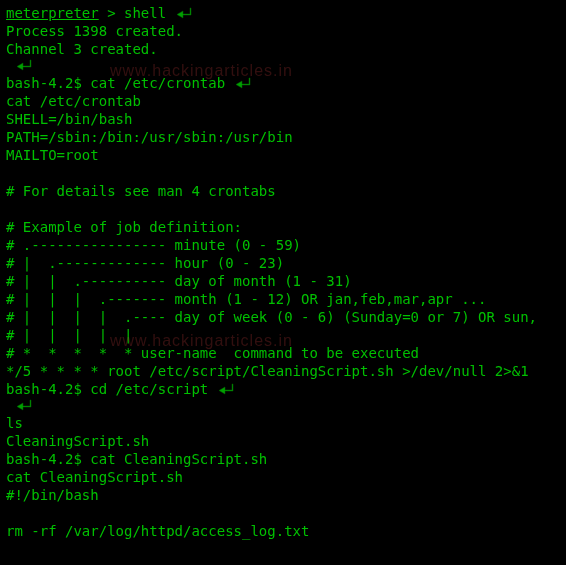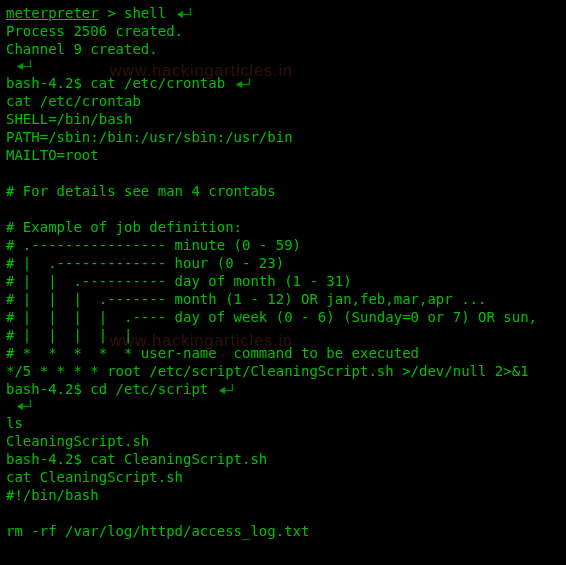--- a/index.html
+++ b/index.html
@@ -36,21 +36,21 @@
   .wm2 { top: 332px; left: 110px; }
 </style>
 </head>
 <body>
 
 <div class="watermark wm1">www.hackingarticles.in</div>
 <div class="watermark wm2">www.hackingarticles.in</div>
 
 <div class="term" id="terminal"><div class="line"><span><span class="u">meterpreter</span><span> &gt; shell</span></span><span class="arrow"><svg width="18" height="16" viewBox="0 0 18 16">
           <path d="M14 2 L14 8 L7 8 L7 5 L1 8.5 L7 12 L7 9 L15 9 L15 2 Z" fill="#00a000" stroke="#006000" stroke-width="0.5"></path>
-        </svg></span></div><div class="line"><span><span>Process 2506 created.</span></span></div><div class="line"><span><span>Channel 9 created.</span></span></div><div class="line"><span class="arrow"><svg width="18" height="16" viewBox="0 0 18 16">
+        </svg></span></div><div class="line"><span><span>Process 1398 created.</span></span></div><div class="line"><span><span>Channel 3 created.</span></span></div><div class="line"><span class="arrow"><svg width="18" height="16" viewBox="0 0 18 16">
           <path d="M14 2 L14 8 L7 8 L7 5 L1 8.5 L7 12 L7 9 L15 9 L15 2 Z" fill="#00a000" stroke="#006000" stroke-width="0.5"></path>
         </svg></span></div><div class="line"><span><span>bash-4.2$ cat /etc/crontab</span></span><span class="arrow"><svg width="18" height="16" viewBox="0 0 18 16">
           <path d="M14 2 L14 8 L7 8 L7 5 L1 8.5 L7 12 L7 9 L15 9 L15 2 Z" fill="#00a000" stroke="#006000" stroke-width="0.5"></path>
         </svg></span></div><div class="line"><span><span>cat /etc/crontab</span></span></div><div class="line"><span><span>SHELL=/bin/bash</span></span></div><div class="line"><span><span>PATH=/sbin:/bin:/usr/sbin:/usr/bin</span></span></div><div class="line"><span><span>MAILTO=root</span></span></div><div class="line">&nbsp;</div><div class="line"><span><span># For details see man 4 crontabs</span></span></div><div class="line">&nbsp;</div><div class="line"><span><span># Example of job definition:</span></span></div><div class="line"><span><span># .---------------- minute (0 - 59)</span></span></div><div class="line"><span><span># |  .------------- hour (0 - 23)</span></span></div><div class="line"><span><span># |  |  .---------- day of month (1 - 31)</span></span></div><div class="line"><span><span># |  |  |  .------- month (1 - 12) OR jan,feb,mar,apr ...</span></span></div><div class="line"><span><span># |  |  |  |  .---- day of week (0 - 6) (Sunday=0 or 7) OR sun,</span></span></div><div class="line"><span><span># |  |  |  |  |</span></span></div><div class="line"><span><span># *  *  *  *  * user-name  command to be executed</span></span></div><div class="line"><span><span>*/5 * * * * root /etc/script/CleaningScript.sh &gt;/dev/null 2&gt;&amp;1</span></span></div><div class="line"><span><span>bash-4.2$ cd /etc/script</span></span><span class="arrow"><svg width="18" height="16" viewBox="0 0 18 16">
           <path d="M14 2 L14 8 L7 8 L7 5 L1 8.5 L7 12 L7 9 L15 9 L15 2 Z" fill="#00a000" stroke="#006000" stroke-width="0.5"></path>
         </svg></span></div><div class="line"><span class="arrow"><svg width="18" height="16" viewBox="0 0 18 16">
           <path d="M14 2 L14 8 L7 8 L7 5 L1 8.5 L7 12 L7 9 L15 9 L15 2 Z" fill="#00a000" stroke="#006000" stroke-width="0.5"></path>
         </svg></span></div><div class="line"><span><span>ls</span></span></div><div class="line"><span><span>CleaningScript.sh</span></span></div><div class="line"><span><span>bash-4.2$ cat CleaningScript.sh</span></span></div><div class="line"><span><span>cat CleaningScript.sh</span></span></div><div class="line"><span><span>#!/bin/bash</span></span></div><div class="line">&nbsp;</div><div class="line"><span><span>rm -rf /var/log/httpd/access_log.txt</span></span></div></div>
 
 </body></html>

